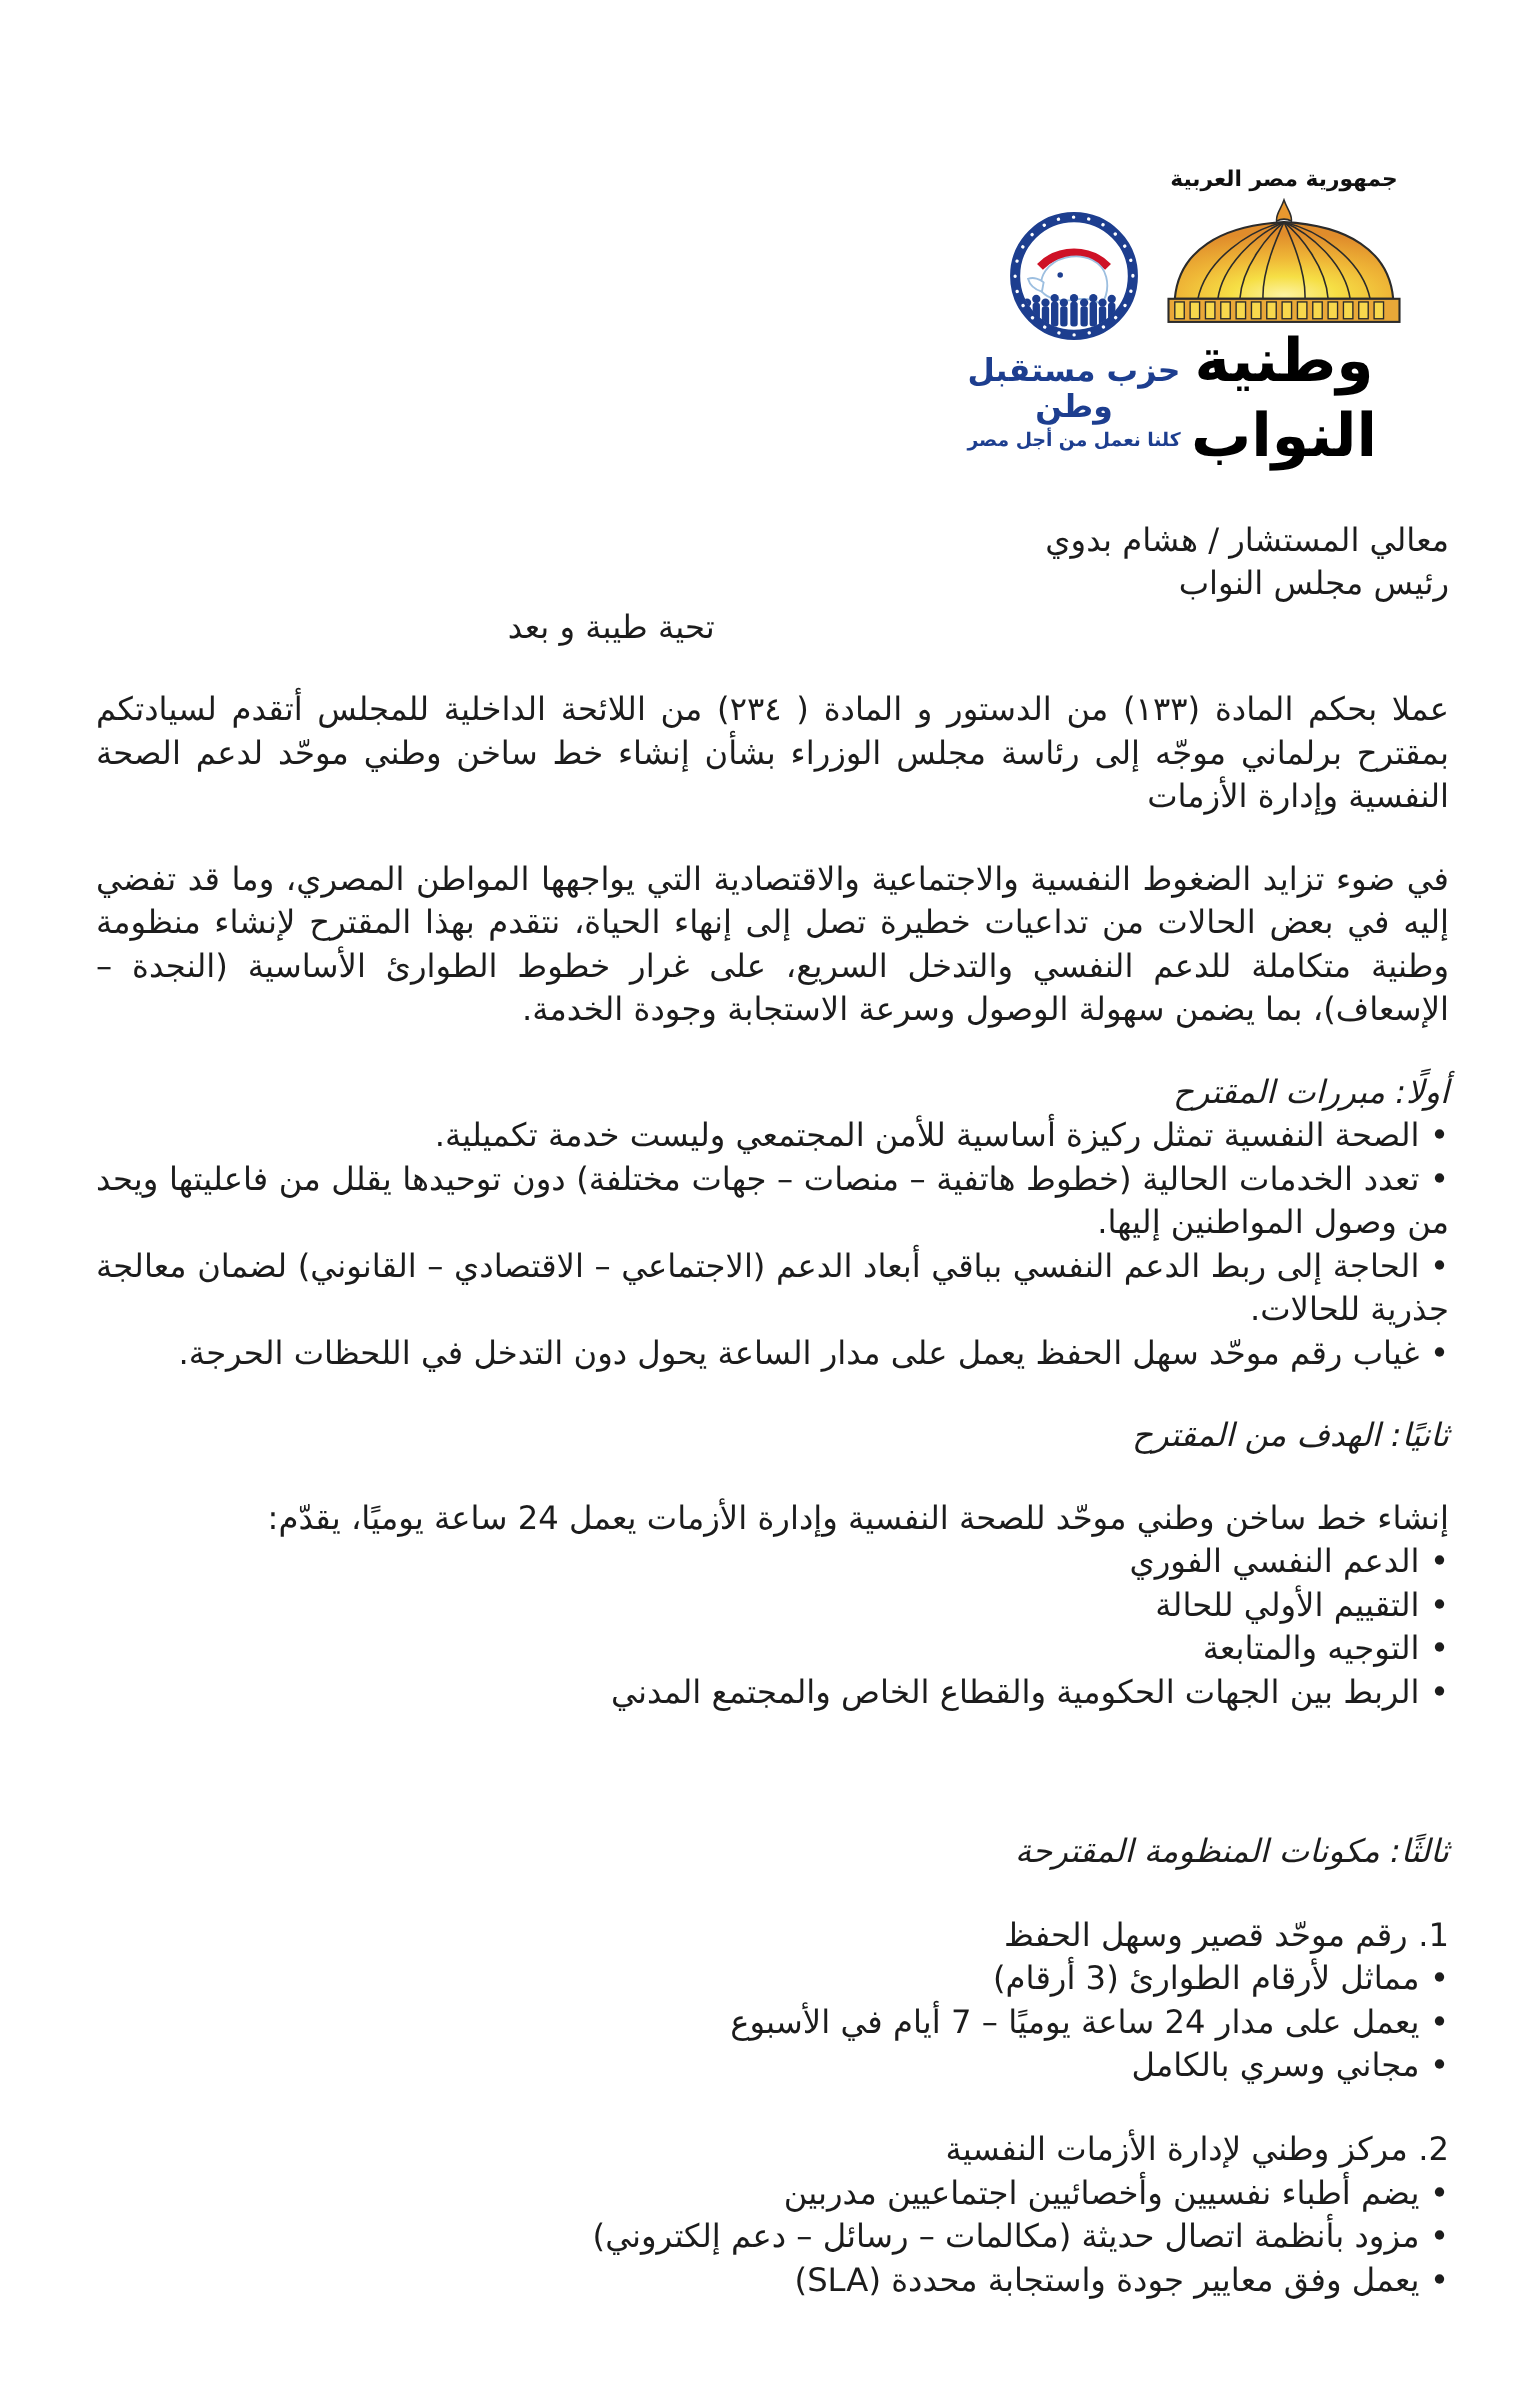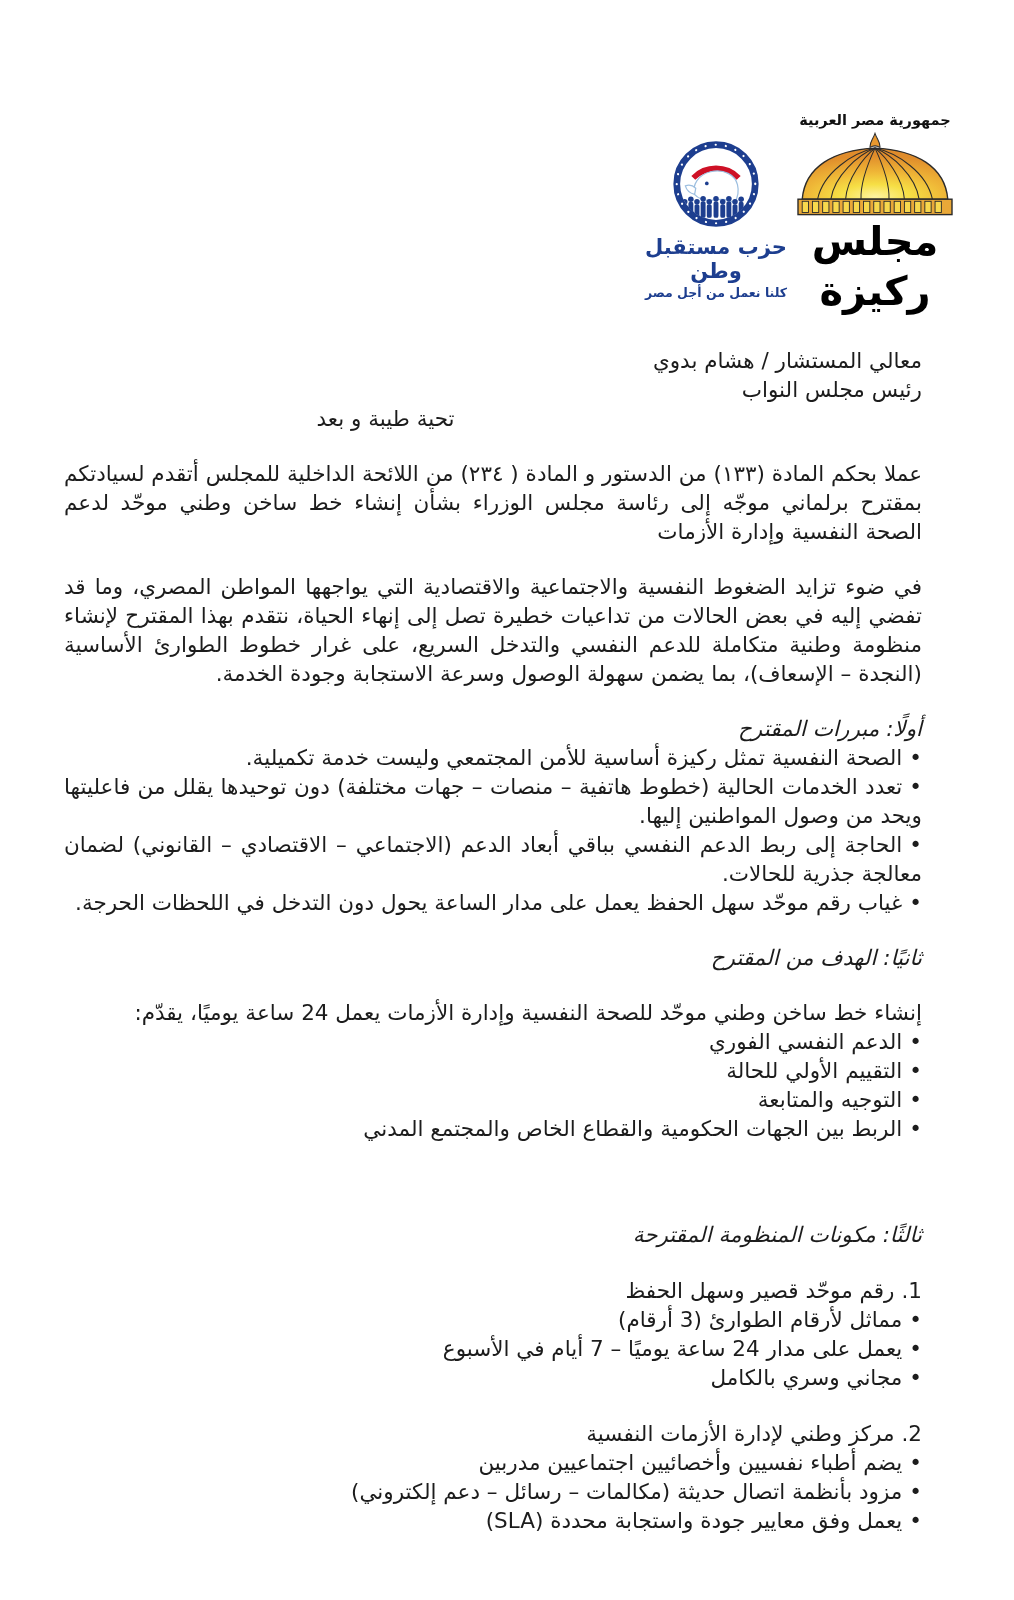--- a/index.html
+++ b/index.html
@@ -5,27 +5,27 @@
   html,body{margin:0;padding:0;background:#ffffff;}
   body{width:1014px;height:1600px;font-family:"DejaVu Sans",sans-serif;color:#1c1c1c;}
   .page{position:relative;width:1014px;height:1600px;background:#fff;overflow:hidden;}
 
   
   .hdr{position:relative;height:300px;}
   .party{position:absolute;left:640px;top:138px;width:152px;text-align:center;}
   .party svg{display:block;margin:0 auto;}
   .party-name{font-size:21px;font-weight:bold;color:#1d3e8f;line-height:1.15;margin-top:5px;}
   .party-tagline{font-size:12.5px;font-weight:bold;color:#1d3e8f;margin-top:2px;}
-  .parl{position:absolute;left:789px;top:112px;width:172px;text-align:center;}
+  .parl{position:absolute;left:770px;top:112px;width:172px;text-align:center;}
   .parl-top{font-size:14.5px;font-weight:bold;color:#111;line-height:1.2;margin-bottom:3px;}
   .parl svg{display:block;margin:0 auto;}
   .parl-name{font-size:40px;font-weight:bold;color:#000;line-height:1.25;margin-top:0px;letter-spacing:1px;}
 
   
-  .bd{direction:rtl;text-align:right;padding:0 92px 0 64px;font-size:21.5px;line-height:29px;}
+  .bd{direction:rtl;text-align:right;padding:0 48px 0 64px;font-size:21.5px;line-height:29px;}
   .addr{margin-top:46px;}
   .greet{margin-right:215px;text-align:center;}
   .para{margin:26px 0 0 0;text-align:justify;}
   .sec-h{margin-top:26px;font-style:italic;}
   .bl{text-align:justify;}
   .bu{margin-left:7px;}
   .gap-md{margin-top:27px;}
   .gap-lg{margin-top:77px;}
   .num{margin-left:7px;}
 </style>
@@ -115,21 +115,21 @@
           <rect x="103.6" y="99" width="9" height="16"></rect>
             <rect x="118.2" y="99" width="9" height="16"></rect>
           <rect x="132.8" y="99" width="9" height="16"></rect>
             <rect x="147.4" y="99" width="9" height="16"></rect>
           <rect x="162" y="99" width="9" height="16"></rect>
             <rect x="176.6" y="99" width="9" height="16"></rect>
           <rect x="191.2" y="99" width="9" height="16"></rect>
             <rect x="205.8" y="99" width="9" height="16"></rect>
         </g>
       </svg>
-      <div class="parl-name">مجلس ركيزة</div>
+      <div class="parl-name">وطنية النواب</div>
     </div>
   </header>
 
   <main class="bd">
 
     <div class="addr">
       <div>معالي المستشار / هشام بدوي</div>
       <div>رئيس مجلس النواب</div>
       <div class="greet">تحية طيبة و بعد</div>
     </div>

